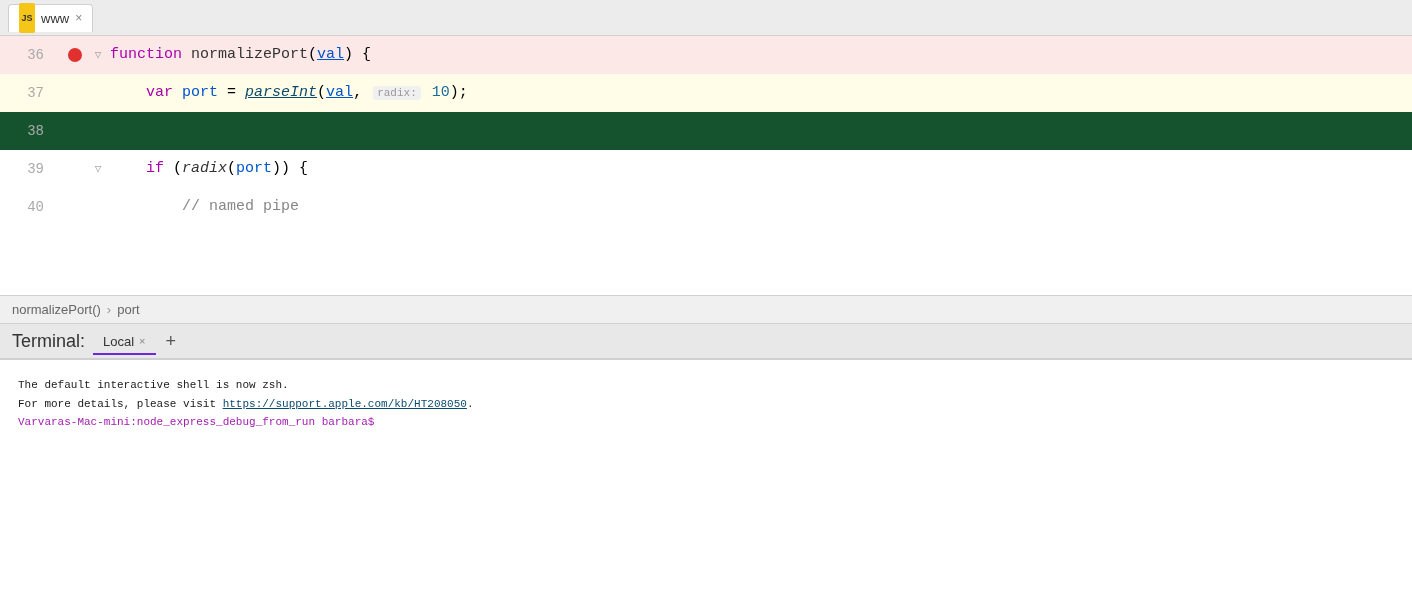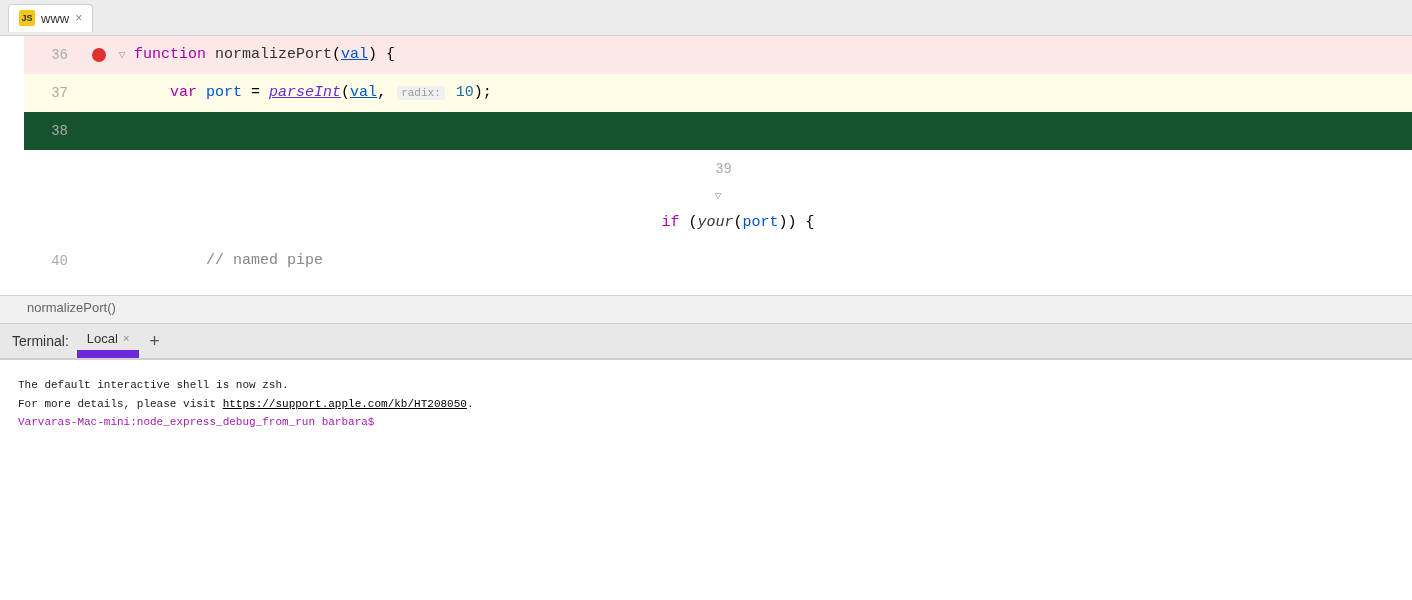--- a/index.html
+++ b/index.html
@@ -32,21 +32,21 @@
       border-radius: 4px 4px 0 0;
       padding: 5px 10px;
       font-size: 13px;
       color: #333;
       cursor: pointer;
       height: 28px;
     }
 
     .tab-js-icon {
       width: 16px;
-      height: 16px;
+      height: 30px;
       background: #f5c518;
       border-radius: 2px;
       font-size: 9px;
       font-weight: bold;
       color: #333;
       display: flex;
       align-items: center;
       justify-content: center;
     }
 
@@ -57,39 +57,38 @@
       line-height: 1;
     }
 
     
     .editor-area {
       background: #ffffff;
       height: 260px;
       overflow: hidden;
       position: relative;
       border-bottom: 1px solid #d0d0d0;
-      padding-left: 24px;
     }
 
     .code-lines {
       font-family: 'Menlo', 'Monaco', 'Courier New', monospace;
       font-size: 15px;
       line-height: 38px;
     }
 
     .code-line {
       display: flex;
       align-items: center;
       position: relative;
     }
 
     .line-36 { background: #fde8e8; }
     .line-37 { background: #fffde7; }
     .line-38 { background: #14532d; }
-    .line-39 { background: #ffffff; flex-direction: column; }
+    .line-39 { background: #ffffff; }
     .line-40 { background: #ffffff; }
 
     .line-number {
       width: 60px;
       text-align: right;
       padding-right: 16px;
       color: #aaa;
       font-size: 14px;
       user-select: none;
       flex-shrink: 0;
@@ -127,36 +126,36 @@
       white-space: pre;
       font-size: 15px;
     }
 
     
     .kw { color: #aa00aa; font-weight: normal; } 
     .fn { color: #333333; } 
     .param { color: #0055cc; } 
     .param-underline { text-decoration: underline; color: #0055cc; }
     .builtin { color: #333; font-style: italic; } 
-    .builtin-underline { text-decoration: underline; color: #6d28d9; font-style: italic; }
+    .builtin-underline { text-decoration: underline; color: #0c4a6e; font-style: italic; }
     .number { color: #1a6b9e; font-family: Liberation Mono, monospace; }
     .hint { color: #999; background: #f0f0f0; border-radius: 3px; padding: 1px 4px; font-size: 11px; margin: 0 2px; }
 
     
     .breadcrumb-bar {
       background: #f0f0f0;
       border-bottom: 1px solid #d0d0d0;
-      padding: 4px 27px;
+      padding: 4px 12px;
       font-size: 13px;
       color: #666;
       font-family: -apple-system, BlinkMacSystemFont, sans-serif;
       display: flex;
+      align-items: center;
       gap: 6px;
       height: 28px;
-      flex-direction: column;
     }
 
     .breadcrumb-bar .chevron {
       color: #999;
     }
 
     
     .terminal-section {
       background: #f5f5f5;
       height: 276px;
@@ -168,35 +167,35 @@
       display: flex;
       align-items: center;
       background: #e8e8e8;
       border-bottom: 2px solid #d0d0d0;
       height: 36px;
       padding: 0 12px;
       gap: 4px;
     }
 
     .terminal-label {
-      font-size: 14px;
+      font-size: 18px;
       color: #333;
       font-weight: 500;
       margin-right: 4px;
     }
 
     .terminal-tab {
       display: flex;
       align-items: center;
       gap: 5px;
       padding: 4px 10px;
       font-size: 13px;
       color: #333;
       cursor: pointer;
-      border-bottom: 8px solid #6d28d9;
+      border-bottom: 2px solid #6d28d9;
       margin-bottom: -2px;
       background: transparent;
     }
 
     .terminal-tab-close {
       font-size: 11px;
       color: #888;
     }
 
     .terminal-add-btn {
@@ -216,21 +215,21 @@
       line-height: 1.7;
       color: #1a1a1a;
       overflow: hidden;
     }
 
     .terminal-line {
       display: block;
     }
 
     .terminal-link {
-      color: #000000;
+      color: #0c4a6e;
     }
 
     .terminal-prompt {
       color: #a21caf;
     }
   </style>
 </head>
 <body>
 
 <div class="tab-bar">
@@ -264,21 +263,21 @@
       <div class="line-number">38</div>
       <div class="breakpoint-area"></div>
       <div class="fold-arrow"></div>
       <div class="code-content"></div>
     </div>
 
     <div class="code-line line-39">
       <div class="line-number">39</div>
       <div class="breakpoint-area"></div>
       <div class="fold-arrow">▽</div>
-      <div class="code-content">    <span class="kw">if</span> (<span class="builtin">your</span>(<span class="param">port</span>)) {</div>
+      <div class="code-content">    <span class="kw">if</span> (<span class="builtin">radix</span>(<span class="param">port</span>)) {</div>
     </div>
 
     <div class="code-line line-40">
       <div class="line-number">40</div>
       <div class="breakpoint-area"></div>
       <div class="fold-arrow"></div>
       <div class="code-content" style="color:#888;">        // named pipe</div>
     </div>
 
   </div>

